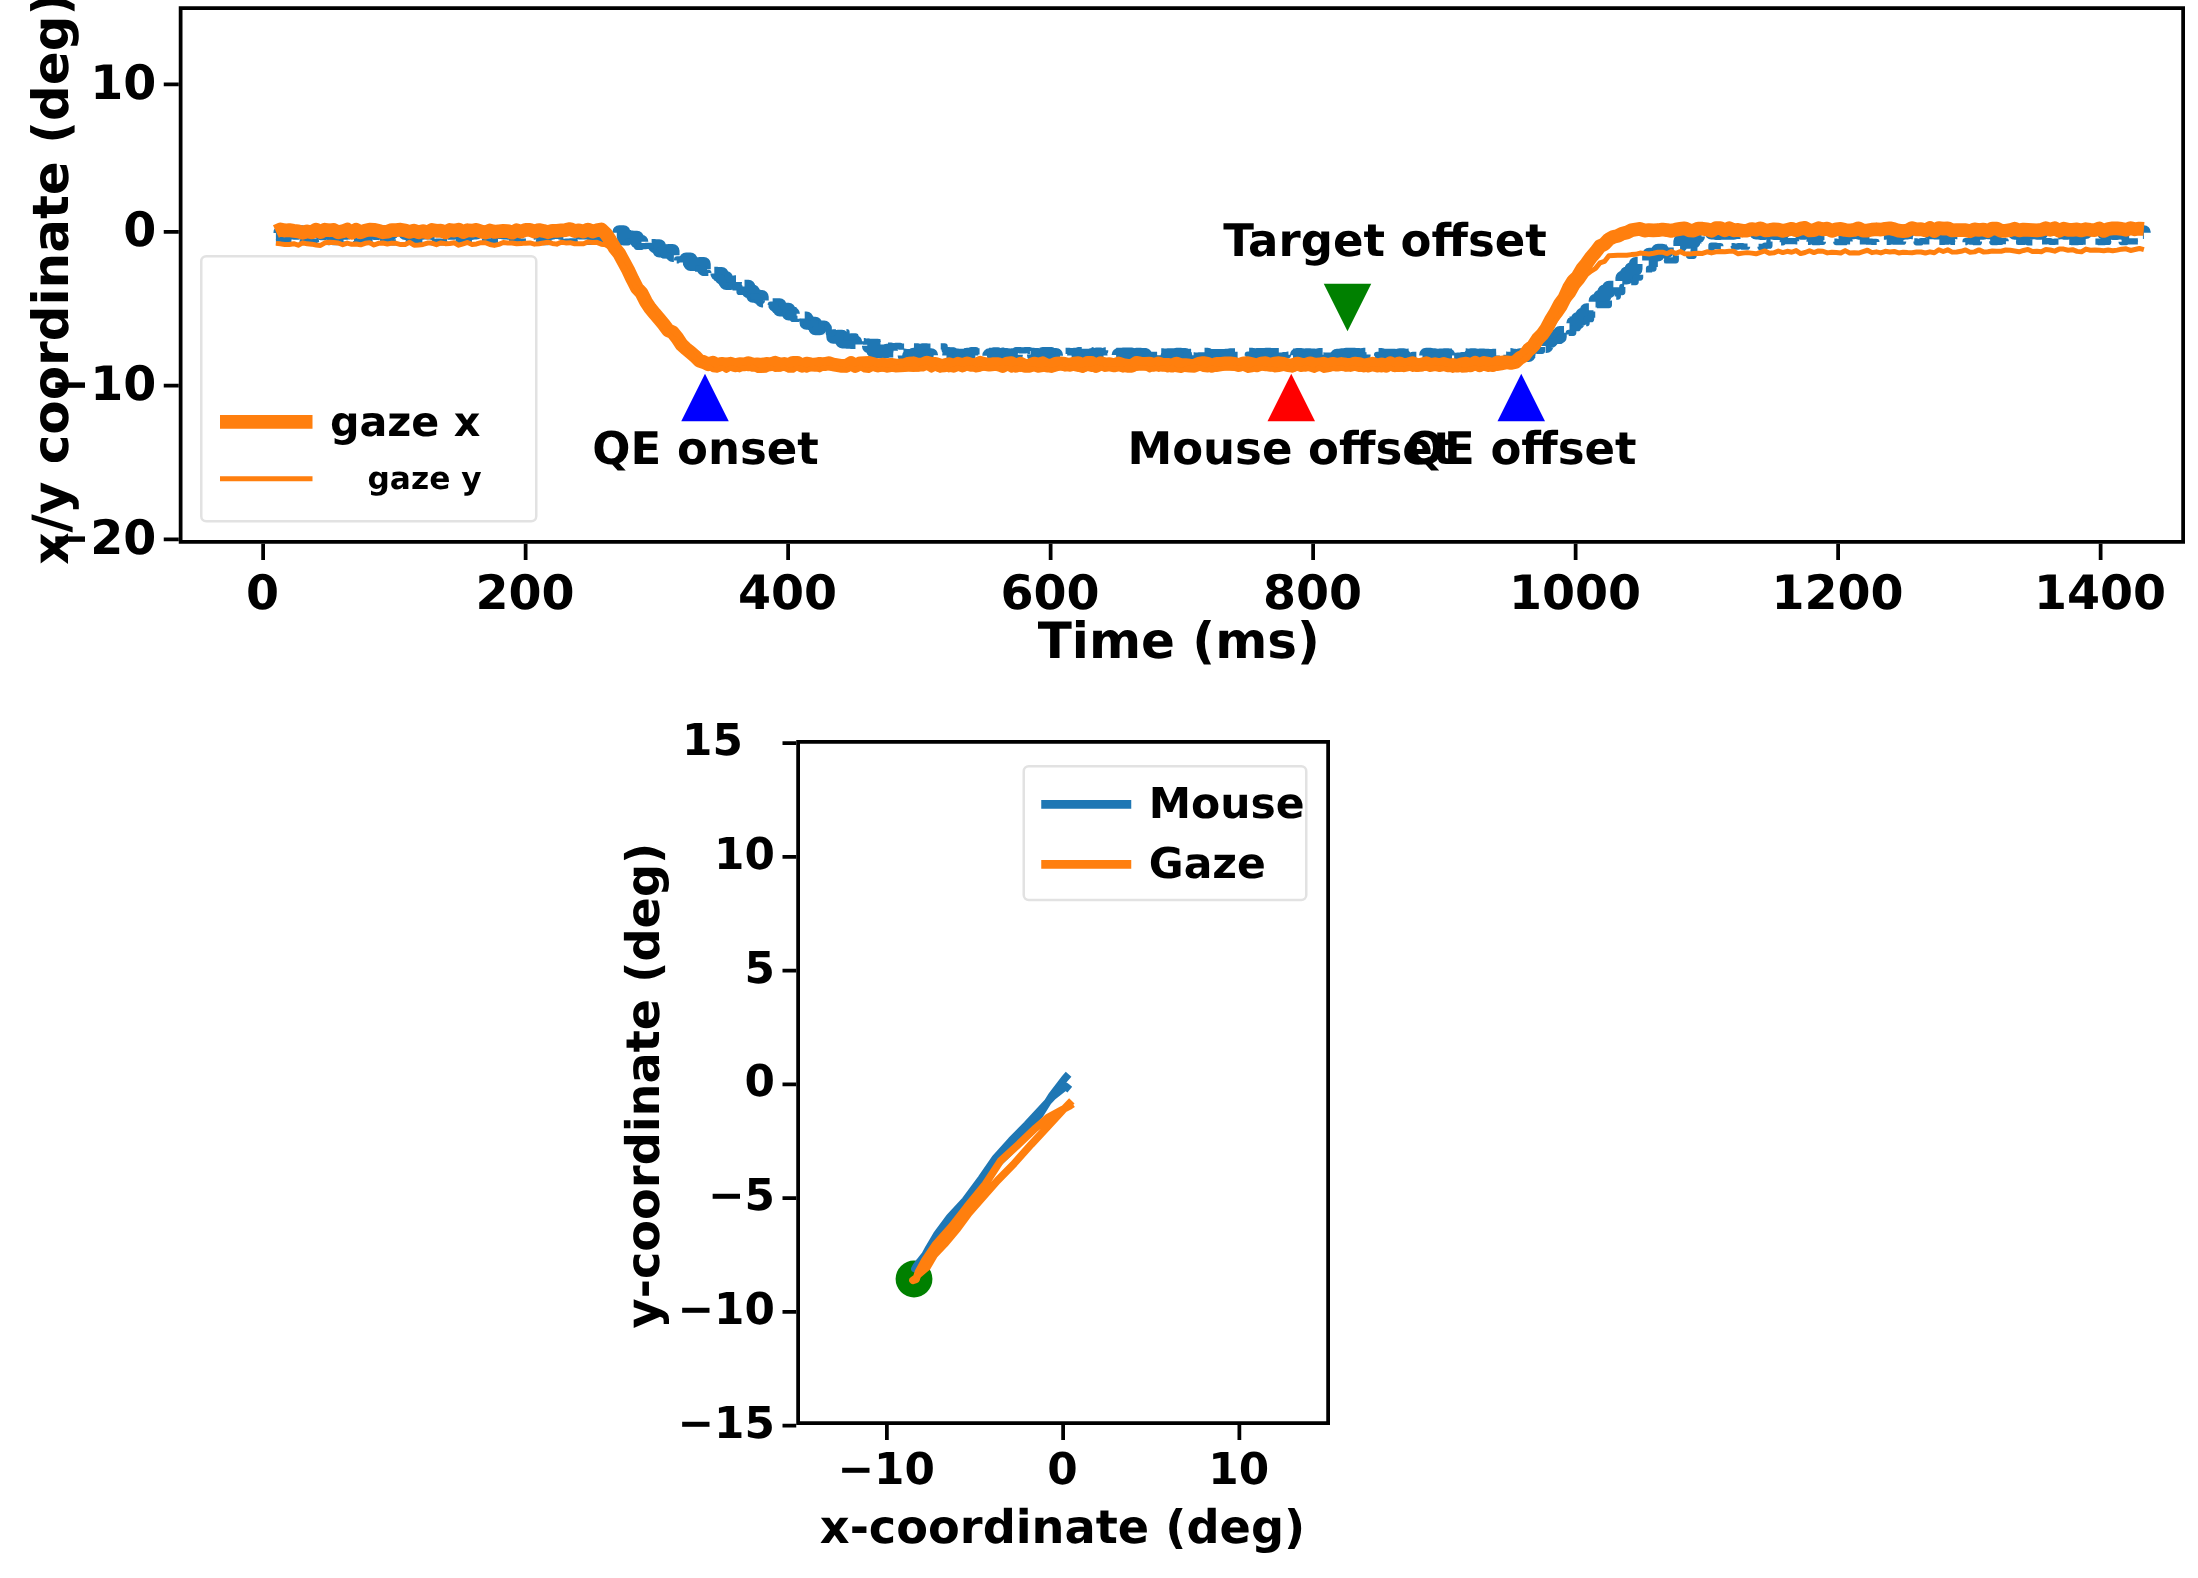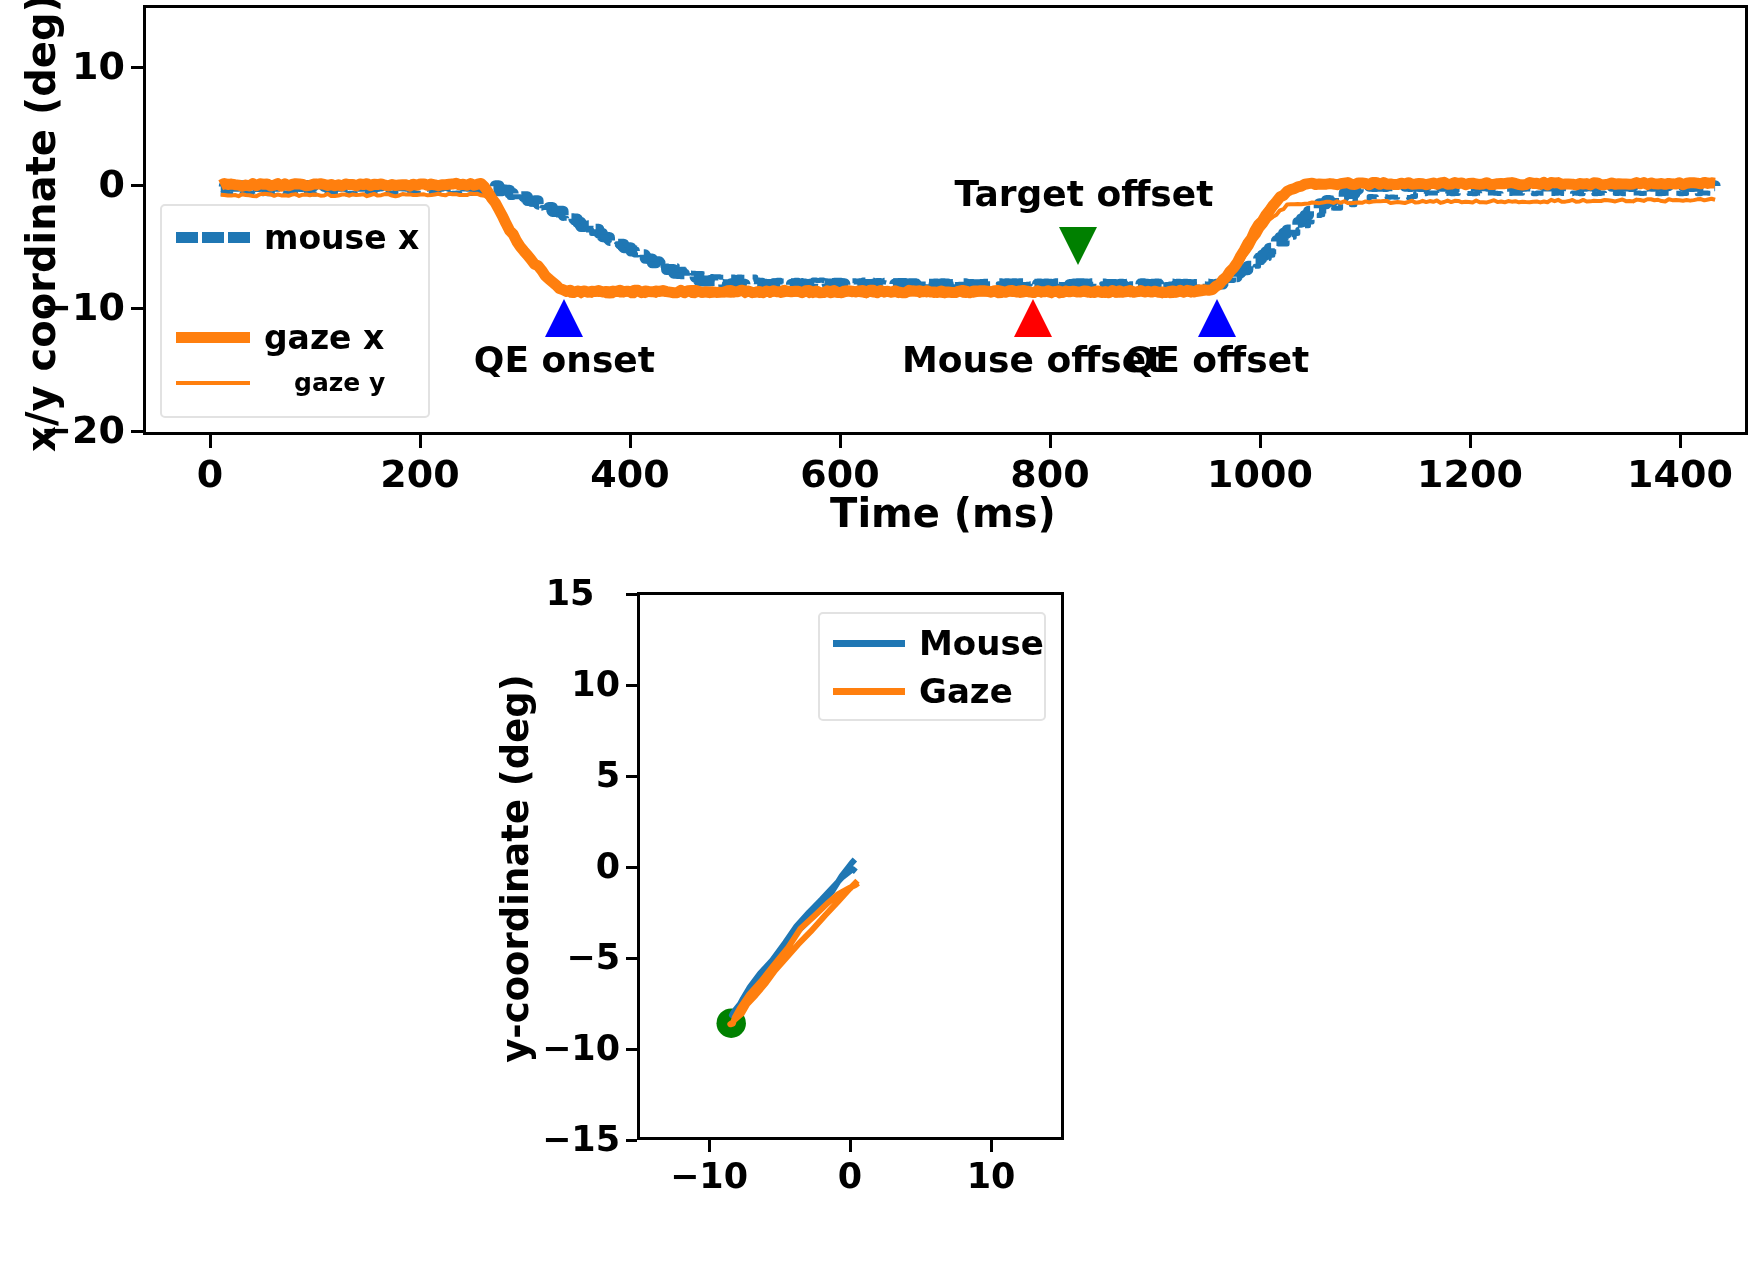--- a/index.html
+++ b/index.html
@@ -83,43 +83,39 @@
   <div class="ticklabel" style="left:960px;top:452px;width:180px;font-size:38px;">800</div>
   <div class="ticklabel" style="left:1170px;top:452px;width:180px;font-size:38px;">1000</div>
   <div class="ticklabel" style="left:1380px;top:452px;width:180px;font-size:38px;">1200</div>
   <div class="ticklabel" style="left:1590px;top:452px;width:180px;font-size:38px;">1400</div>
 
   <div class="xlabel" style="left:743px;top:490px;width:400px;font-size:40px;">Time (ms)</div>
 
   <div class="ylabel" style="left:-189px;top:200px;width:460px;font-size:40px;">x/y coordinate (deg)</div>
 
   <div class="legendbox" style="left:160px;top:204px;width:270px;height:214px;">
-    <div class="legrow" style="left:14px;top:12px;">
-      <span class="legsample s-thick-dash"></span>
-      <span class="legtext" style="font-size:33px;">mouse x</span>
-    </div>
     <div class="legrow" style="left:14px;top:112px;">
       <span class="legsample s-thick-sol"></span>
       <span class="legtext" style="font-size:33px;">gaze x</span>
     </div>
     <div class="legrow" style="left:14px;top:162px;">
       <span class="legsample s-thin-sol"></span>
       <span class="legtext" style="font-size:25px;margin-left:44px;">gaze y</span>
     </div>
   </div>
 
   <div class="tri-up" id="m-qe-onset" style="left: 545.43px; top: 298.743px; border-bottom: 38px solid rgb(0, 0, 255);"></div>
   <div class="tri-up" id="m-click" style="left: 1013.67px; top: 298.743px; border-bottom: 38px solid rgb(255, 0, 0);"></div>
   <div class="tri-up" id="m-qe-offset" style="left: 1197.98px; top: 298.743px; border-bottom: 38px solid rgb(0, 0, 255);"></div>
   <div class="tri-down" id="m-target-off" style="left: 1058.5px; top: 226.823px; border-top: 38px solid rgb(0, 128, 0);"></div>
 
   <div class="annot" id="a-qe-onset" style="font-size: 36px; width: 320px; left: 404.43px; top: 338.743px;">QE onset</div>
   <div class="annot" id="a-click" style="font-size: 36px; width: 360px; left: 852.673px; top: 338.743px;">Mouse offset</div>
   <div class="annot" id="a-qe-offset" style="font-size: 36px; width: 320px; left: 1056.98px; top: 338.743px;">QE offset</div>
-  <div class="annot" id="a-target-off" style="font-size: 36px; width: 380px; left: 894px; top: 172.823px;">Target offset</div>
+  <div class="annot" id="a-target-off" style="font-size: 36px; width: 380px; left: 918px; top: 172.823px;">Target offset</div>
 
   <div class="axes framed" style="left:637px;top:592px;width:427px;height:548px;">
     <svg id="tr-svg" width="421" height="542" viewBox="0 0 421 542">
         <circle cx="91.21666666666667" cy="428.18" r="14.735000000000014" fill="#008000"></circle>
         <path d="M214.86,264.45L211.71,268.01L201.59,281.15L191.82,296.84L178.51,311.54L167.97,326.37L156.22,337.92L143.63,350.84L135.55,364.31L123.84,374.20L114.56,386.63L107.23,397.12L101.36,407.27L95.95,414.02L92.98,418.06L91.92,420.05L94.00,417.27L98.09,412.63L103.03,403.53L109.73,392.21L119.81,378.67L132.21,365.25L145.24,347.50L156.44,331.33L169.02,317.31L181.47,304.63L194.84,290.18L202.46,282.01L212.63,274.10L215.84,276.77" fill="none" stroke="#1f77b4" stroke-width="6" stroke-linecap="butt" stroke-linejoin="round"></path>
         <path d="M217.46,285.73L209.92,293.57L197.95,306.60L185.02,320.46L170.51,336.72L158.05,349.40L146.78,362.23L135.04,375.60L126.07,387.84L115.70,400.19L107.20,409.22L101.72,418.63L94.35,424.98L92.80,427.53L90.35,429.28L92.87,428.53L94.87,422.16L100.03,412.85L108.71,400.11L121.48,385.82L133.36,370.57L148.24,352.32L160.49,333.65L174.31,320.94L188.48,307.45L198.25,299.07L210.00,292.68L215.44,289.97L218.20,288.08" fill="none" stroke="#ff7f0e" stroke-width="6" stroke-linecap="butt" stroke-linejoin="round"></path>
       </svg>
   </div>
 
   <div class="tick" style="left:626px;top:593px;width:11px;height:3px;"></div>
@@ -139,20 +135,21 @@
   <div class="ticklabel" style="left:490px;top:1119px;width:130px;font-size:35px;text-align:right;">−15</div>
 
   <div class="tick" style="left:708px;top:1140px;width:3px;height:12px;"></div>
   <div class="tick" style="left:849px;top:1140px;width:3px;height:12px;"></div>
   <div class="tick" style="left:990px;top:1140px;width:3px;height:12px;"></div>
 
   <div class="ticklabel" style="left:629px;top:1156px;width:160px;font-size:35px;">−10</div>
   <div class="ticklabel" style="left:770px;top:1156px;width:160px;font-size:35px;">0</div>
   <div class="ticklabel" style="left:911px;top:1156px;width:160px;font-size:35px;">10</div>
 
+  <div class="xlabel" style="left:650px;top:1200px;width:400px;font-size:37px;">x-coordinate (deg)</div>
 
   <div class="ylabel" style="left:285px;top:847px;width:460px;font-size:37px;">y-coordinate (deg)</div>
 
   <div class="legendbox" style="left:818px;top:612px;width:228px;height:109px;">
     <div class="legrow" style="left:13px;top:9px;">
       <span class="legsample s-med-blue"></span>
       <span class="legtext" style="font-size:34px;">Mouse</span>
     </div>
     <div class="legrow" style="left:13px;top:57px;">
       <span class="legsample s-med-orange"></span>

